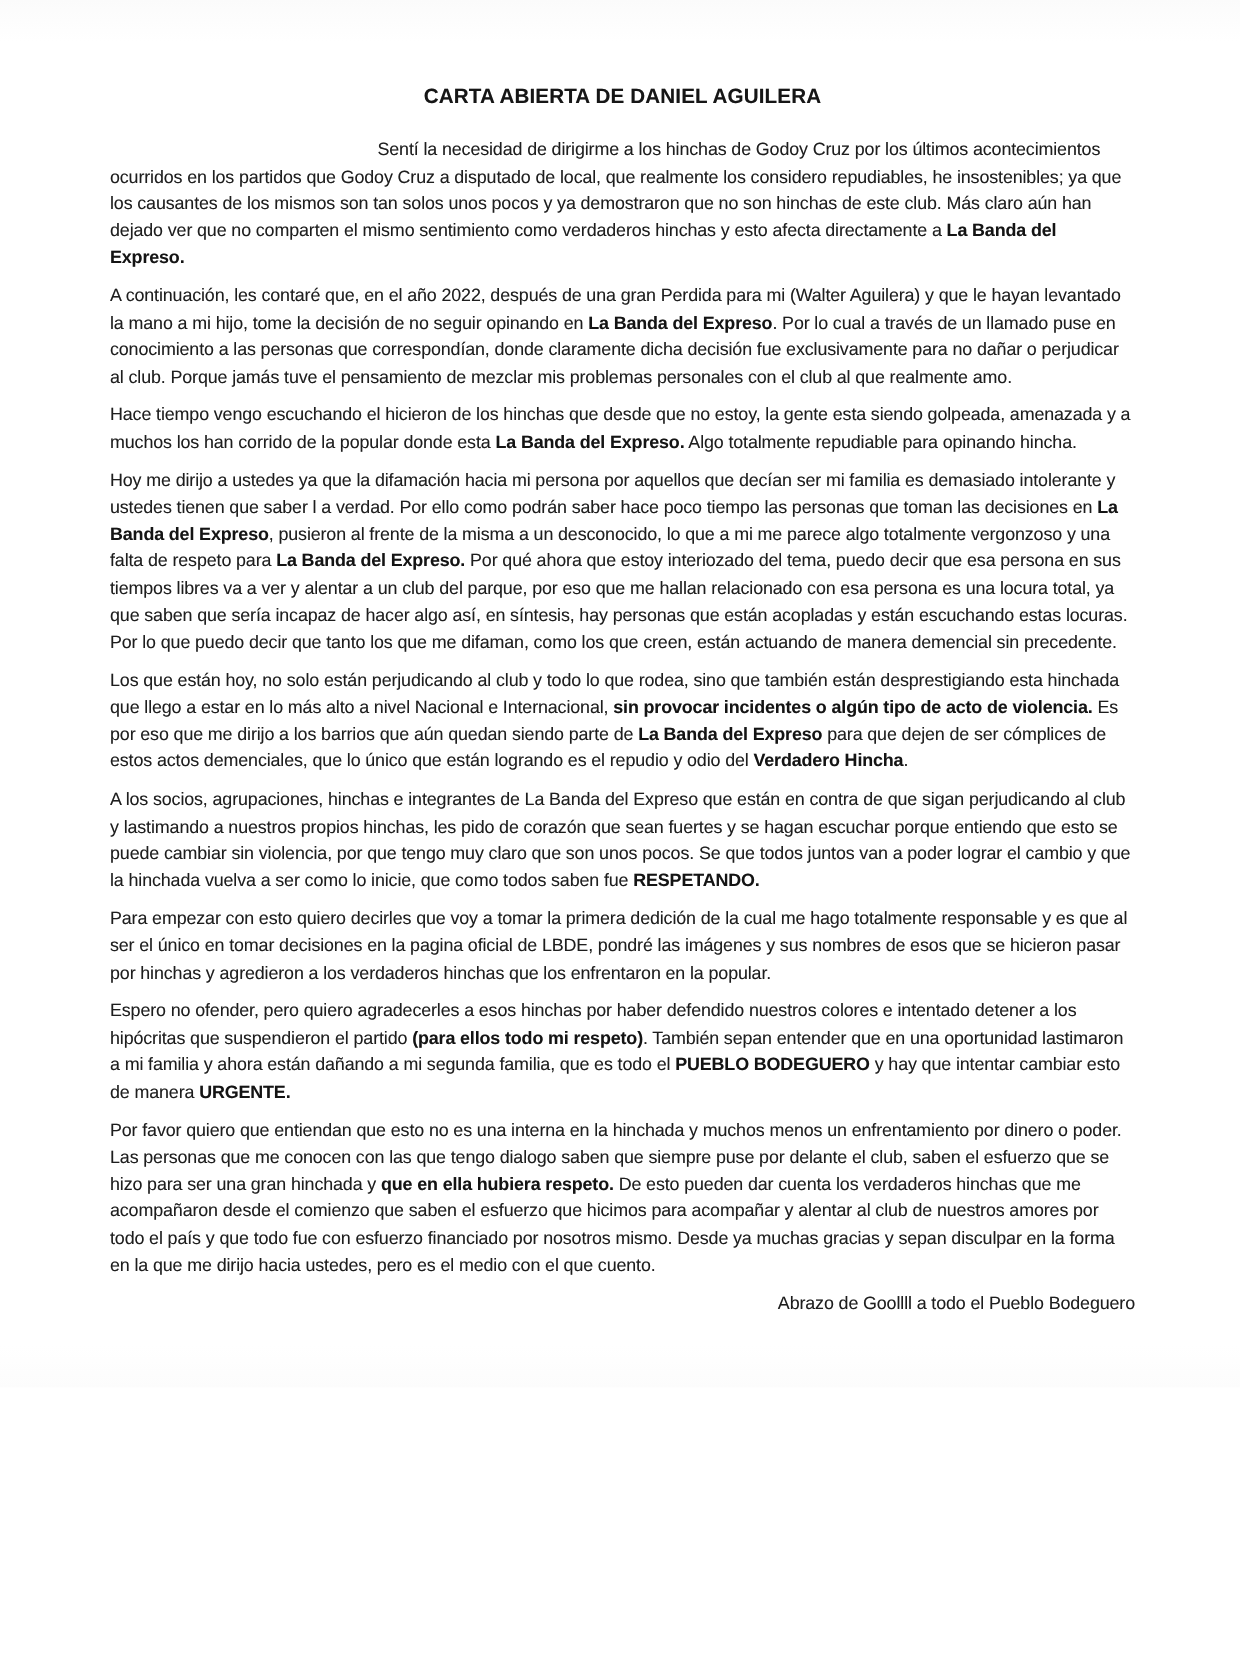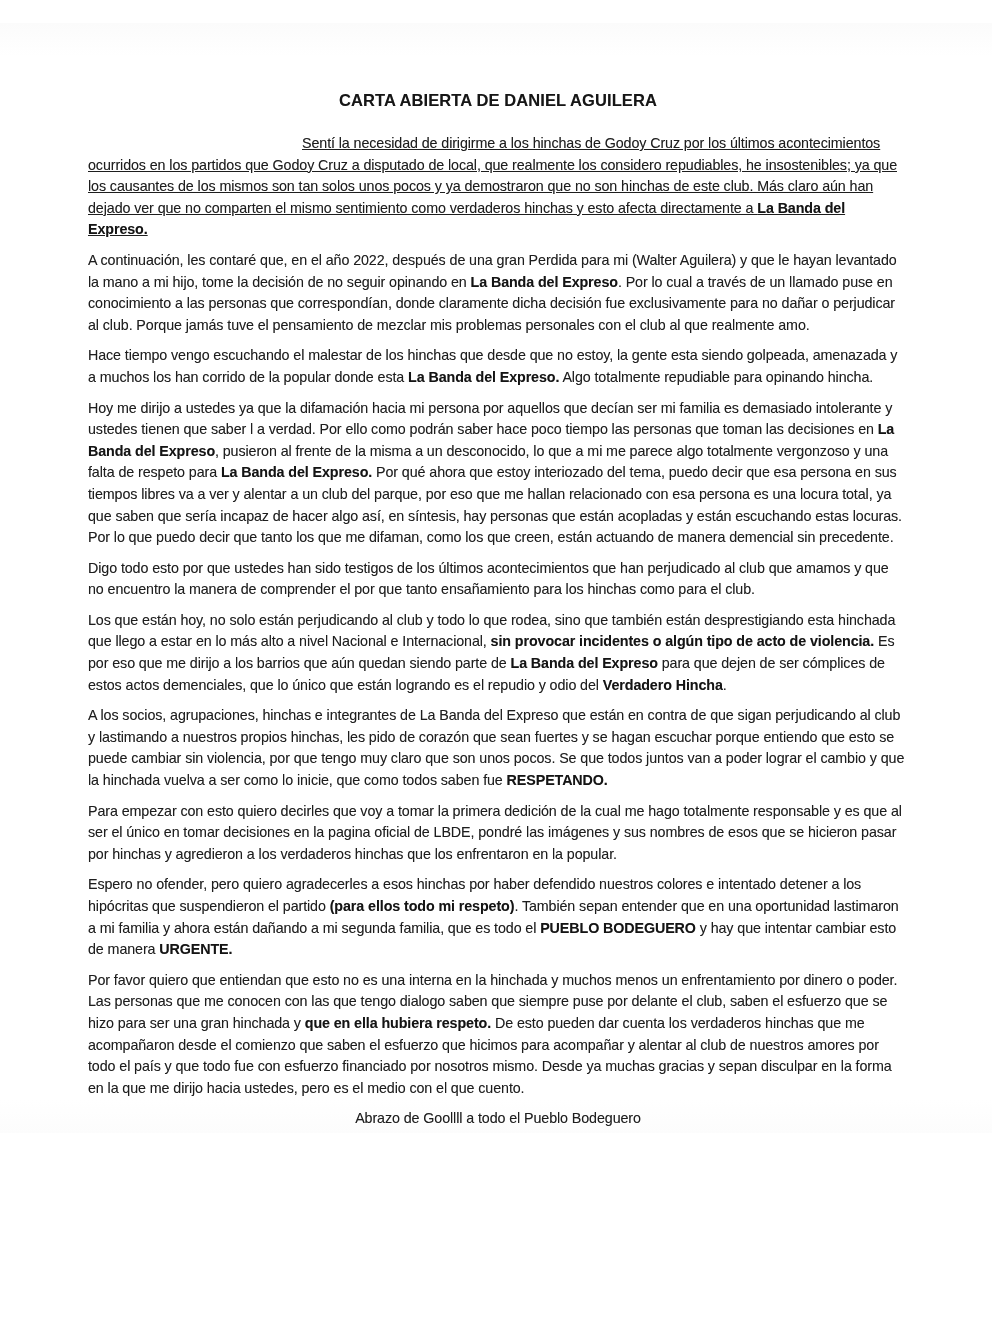--- a/index.html
+++ b/index.html
@@ -11,21 +11,20 @@
     position: relative;
     width: 992px;
     height: 1110px;
     box-sizing: border-box;
     padding: 66px 84px 0 88px;
     background: linear-gradient(180deg, #fbfbfb 0%, #ffffff 3%, #ffffff 97%, #fcfcfc 100%);
     font-family: "Liberation Sans", "DejaVu Sans", sans-serif;
     color: #1e1e1e;
     text-shadow: 0 0 0.5px rgba(30,30,30,0.35);
     overflow: hidden;
-    margin-top: 23px;
   }
   .title {
     margin: 0 0 22px 0;
     font-size: 16.5px;
     font-weight: bold;
     text-align: center;
     letter-spacing: 0.1px;
     line-height: 22px;
     color: #161616;
   }
@@ -39,47 +38,45 @@
   }
   .body-text p {
     margin: 0 0 9px 0;
     font-size: 14.3px;
     line-height: 21.6px;
     letter-spacing: -0.1px;
     text-align: left;
   }
   .body-text p.indent {
     text-indent: 214px;
-    text-decoration: underline;
   }
   .body-text strong {
     font-weight: bold;
     color: #141414;
   }
   .signature {
     margin-top: 8px;
     font-size: 14.3px;
     line-height: 21.6px;
     letter-spacing: -0.1px;
-    text-align: center;
+    text-align: right;
   }
 </style>
 </head>
 <body>
 
 <div class="page">
   <h1 class="title">CARTA ABIERTA DE DANIEL AGUILERA</h1>
 
 
   <main class="body-text">
       <p class="indent"><span>Sentí la necesidad de dirigirme a los hinchas de Godoy Cruz por los últimos acontecimientos ocurridos en los partidos que Godoy Cruz a disputado de local, que realmente los considero repudiables, he insostenibles; ya que los causantes de los mismos son tan solos unos pocos y ya demostraron que no son hinchas de este club. Más claro aún han dejado ver que no comparten el mismo sentimiento como verdaderos hinchas y esto afecta directamente a </span><strong>La Banda del Expreso.</strong></p>
       <p><span>A continuación, les contaré que, en el año 2022, después de una gran Perdida para mi (Walter Aguilera) y que le hayan levantado la mano a mi hijo, tome la decisión de no seguir opinando en </span><strong>La Banda del Expreso</strong><span>. Por lo cual a través de un llamado puse en conocimiento a las personas que correspondían, donde claramente dicha decisión fue exclusivamente para no dañar o perjudicar al club. Porque jamás tuve el pensamiento de mezclar mis problemas personales con el club al que realmente amo.</span></p>
-      <p><span>Hace tiempo vengo escuchando el malestar de los hinchas que desde que no estoy, la gente esta siendo golpeada, amenazada y a muchos los han corrido de la popular donde esta </span><strong>La Banda del Expreso.</strong><span> Algo totalmente repudiable para opinando hincha.</span></p>
+      <p><span>Hace tiempo vengo escuchando el hicieron de los hinchas que desde que no estoy, la gente esta siendo golpeada, amenazada y a muchos los han corrido de la popular donde esta </span><strong>La Banda del Expreso.</strong><span> Algo totalmente repudiable para opinando hincha.</span></p>
       <p><span>Hoy me dirijo a ustedes ya que la difamación hacia mi persona por aquellos que decían ser mi familia es demasiado intolerante y ustedes tienen que saber l a verdad. Por ello como podrán saber hace poco tiempo las personas que toman las decisiones en </span><strong>La Banda del Expreso</strong><span>, pusieron al frente de la misma a un desconocido, lo que a mi me parece algo totalmente vergonzoso y una falta de respeto para </span><strong>La Banda del Expreso.</strong><span> Por qué ahora que estoy interiozado del tema, puedo decir que esa persona en sus tiempos libres va a ver y alentar a un club del parque, por eso que me hallan relacionado con esa persona es una locura total, ya que saben que sería incapaz de hacer algo así, en síntesis, hay personas que están acopladas y están escuchando estas locuras. Por lo que puedo decir que tanto los que me difaman, como los que creen, están actuando de manera demencial sin precedente.</span></p>
-      <p><span>Digo todo esto por que ustedes han sido testigos de los últimos acontecimientos que han perjudicado al club que amamos y que no encuentro la manera de comprender el por que tanto ensañamiento para los hinchas como para el club.</span></p>
       <p><span>Los que están hoy, no solo están perjudicando al club y todo lo que rodea, sino que también están desprestigiando esta hinchada que llego a estar en lo más alto a nivel Nacional e Internacional, </span><strong>sin provocar incidentes o algún tipo de acto de violencia.</strong><span> Es por eso que me dirijo a los barrios que aún quedan siendo parte de </span><strong>La Banda del Expreso</strong><span> para que dejen de ser cómplices de estos actos demenciales, que lo único que están logrando es el repudio y odio del </span><strong>Verdadero Hincha</strong><span>.</span></p>
       <p><span>A los socios, agrupaciones, hinchas e integrantes de La Banda del Expreso que están en contra de que sigan perjudicando al club y lastimando a nuestros propios hinchas, les pido de corazón que sean fuertes y se hagan escuchar porque entiendo que esto se puede cambiar sin violencia, por que tengo muy claro que son unos pocos. Se que todos juntos van a poder lograr el cambio y que la hinchada vuelva a ser como lo inicie, que como todos saben fue </span><strong>RESPETANDO.</strong></p>
       <p><span>Para empezar con esto quiero decirles que voy a tomar la primera dedición de la cual me hago totalmente responsable y es que al ser el único en tomar decisiones en la pagina oficial de LBDE, pondré las imágenes y sus nombres de esos que se hicieron pasar por hinchas y agredieron a los verdaderos hinchas que los enfrentaron en la popular.</span></p>
       <p><span>Espero no ofender, pero quiero agradecerles a esos hinchas por haber defendido nuestros colores e intentado detener a los hipócritas que suspendieron el partido </span><strong>(para ellos todo mi respeto)</strong><span>. También sepan entender que en una oportunidad lastimaron a mi familia y ahora están dañando a mi segunda familia, que es todo el </span><strong>PUEBLO BODEGUERO</strong><span> y hay que intentar cambiar esto de manera </span><strong>URGENTE.</strong></p>
       <p><span>Por favor quiero que entiendan que esto no es una interna en la hinchada y muchos menos un enfrentamiento por dinero o poder. Las personas que me conocen con las que tengo dialogo saben que siempre puse por delante el club, saben el esfuerzo que se hizo para ser una gran hinchada y </span><strong>que en ella hubiera respeto.</strong><span> De esto pueden dar cuenta los verdaderos hinchas que me acompañaron desde el comienzo que saben el esfuerzo que hicimos para acompañar y alentar al club de nuestros amores por todo el país y que todo fue con esfuerzo financiado por nosotros mismo. Desde ya muchas gracias y sepan disculpar en la forma en la que me dirijo hacia ustedes, pero es el medio con el que cuento.</span></p>
     </main>
 
   <div class="signature">Abrazo de Goollll a todo el Pueblo Bodeguero</div>
 </div>
 

